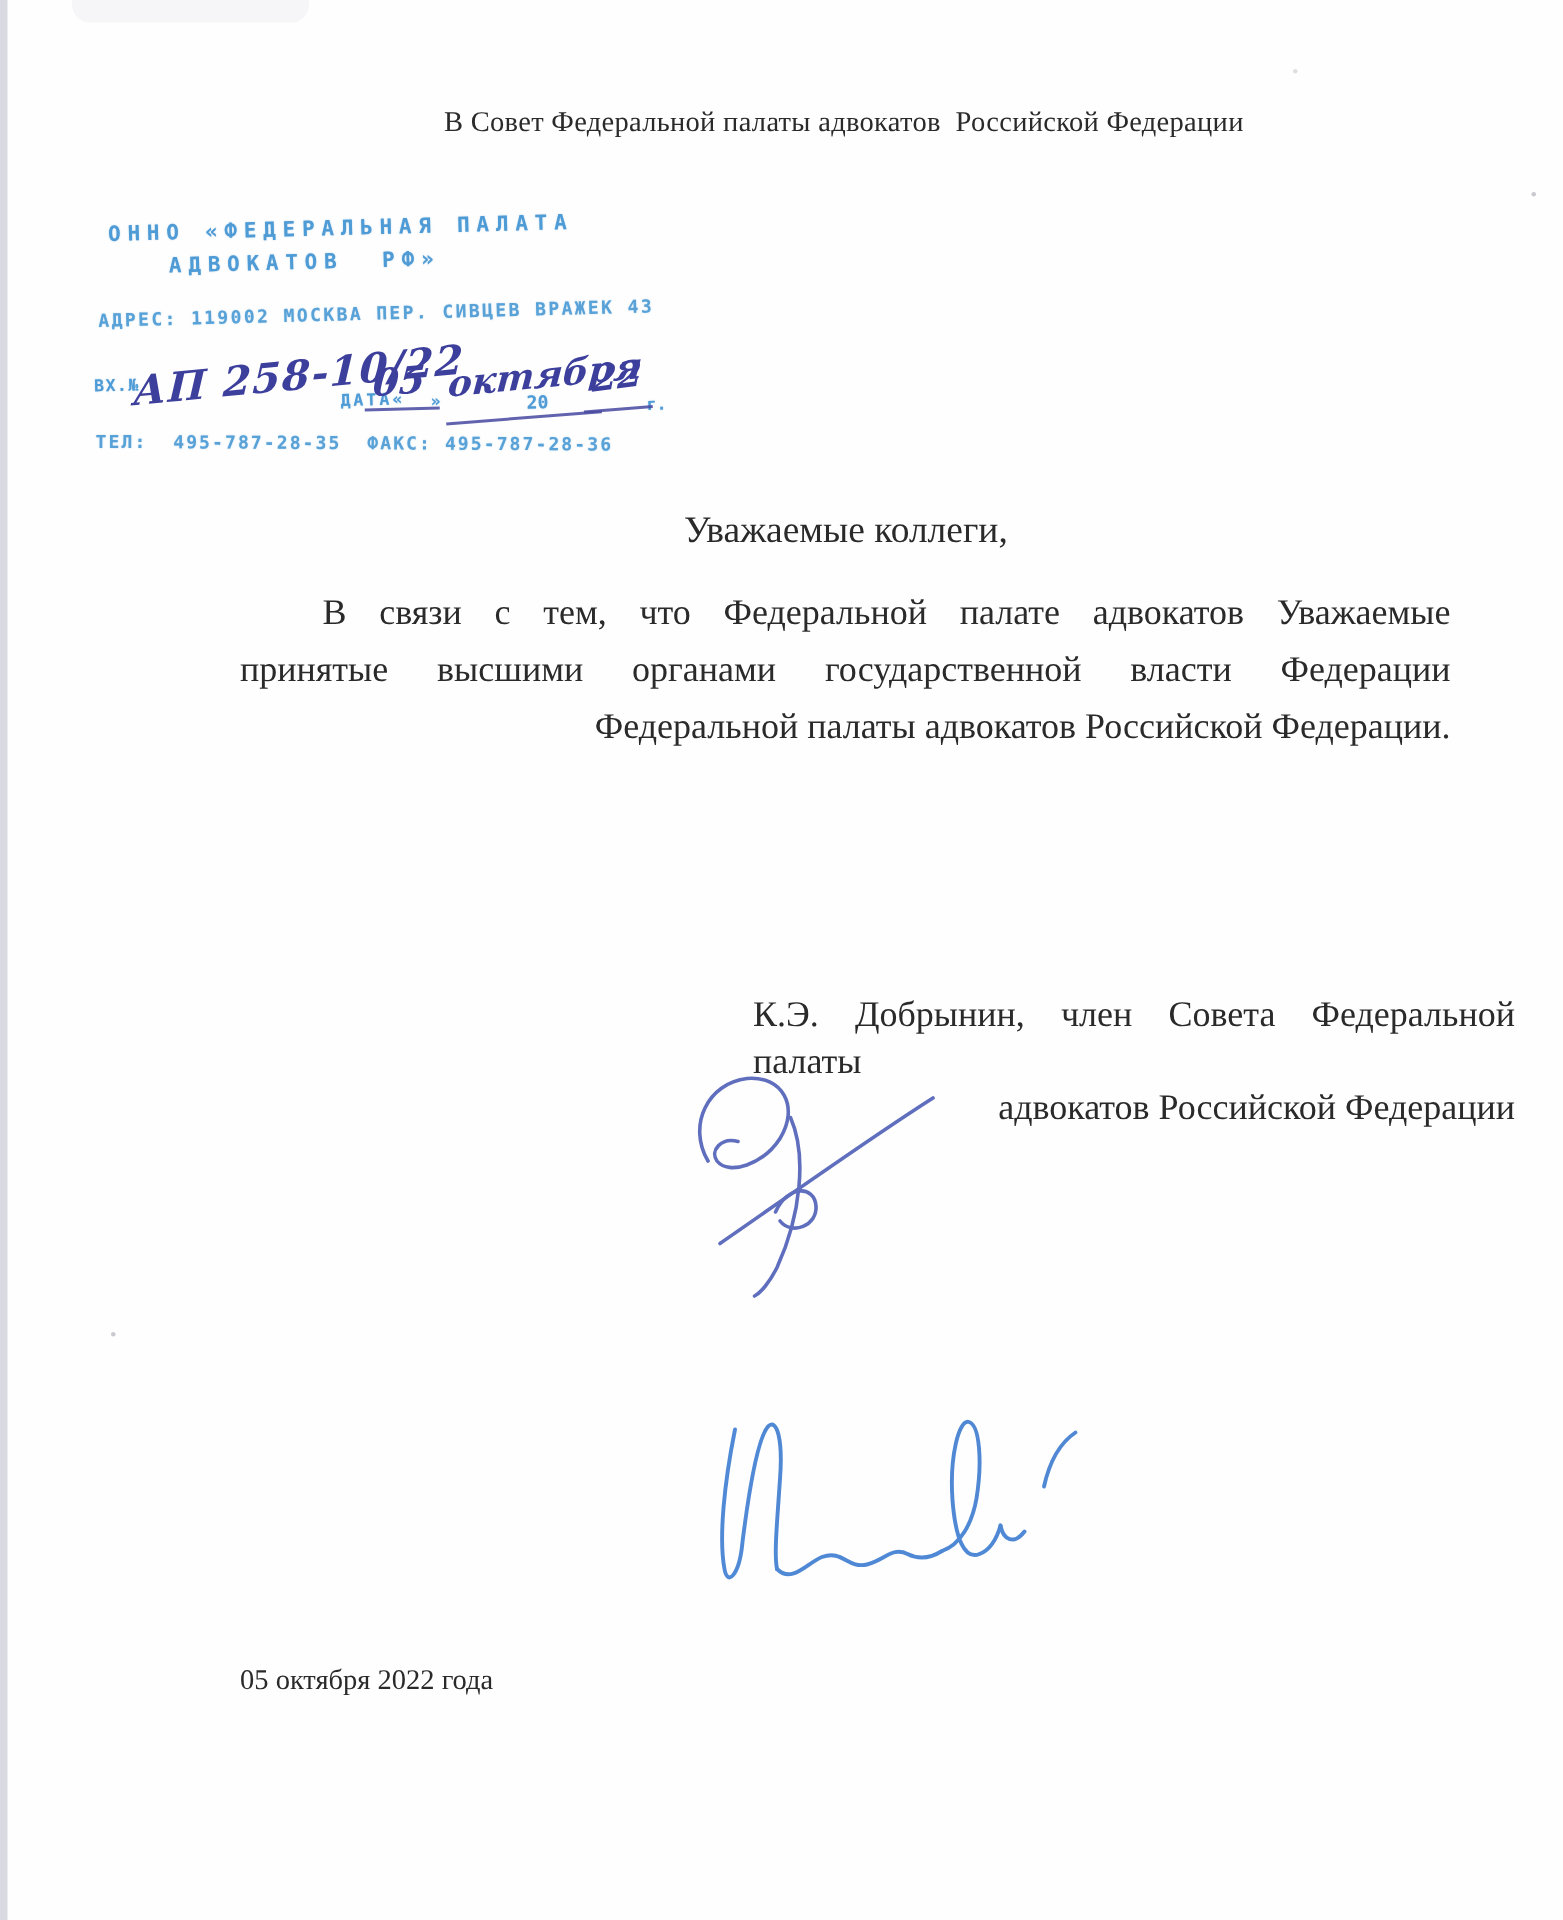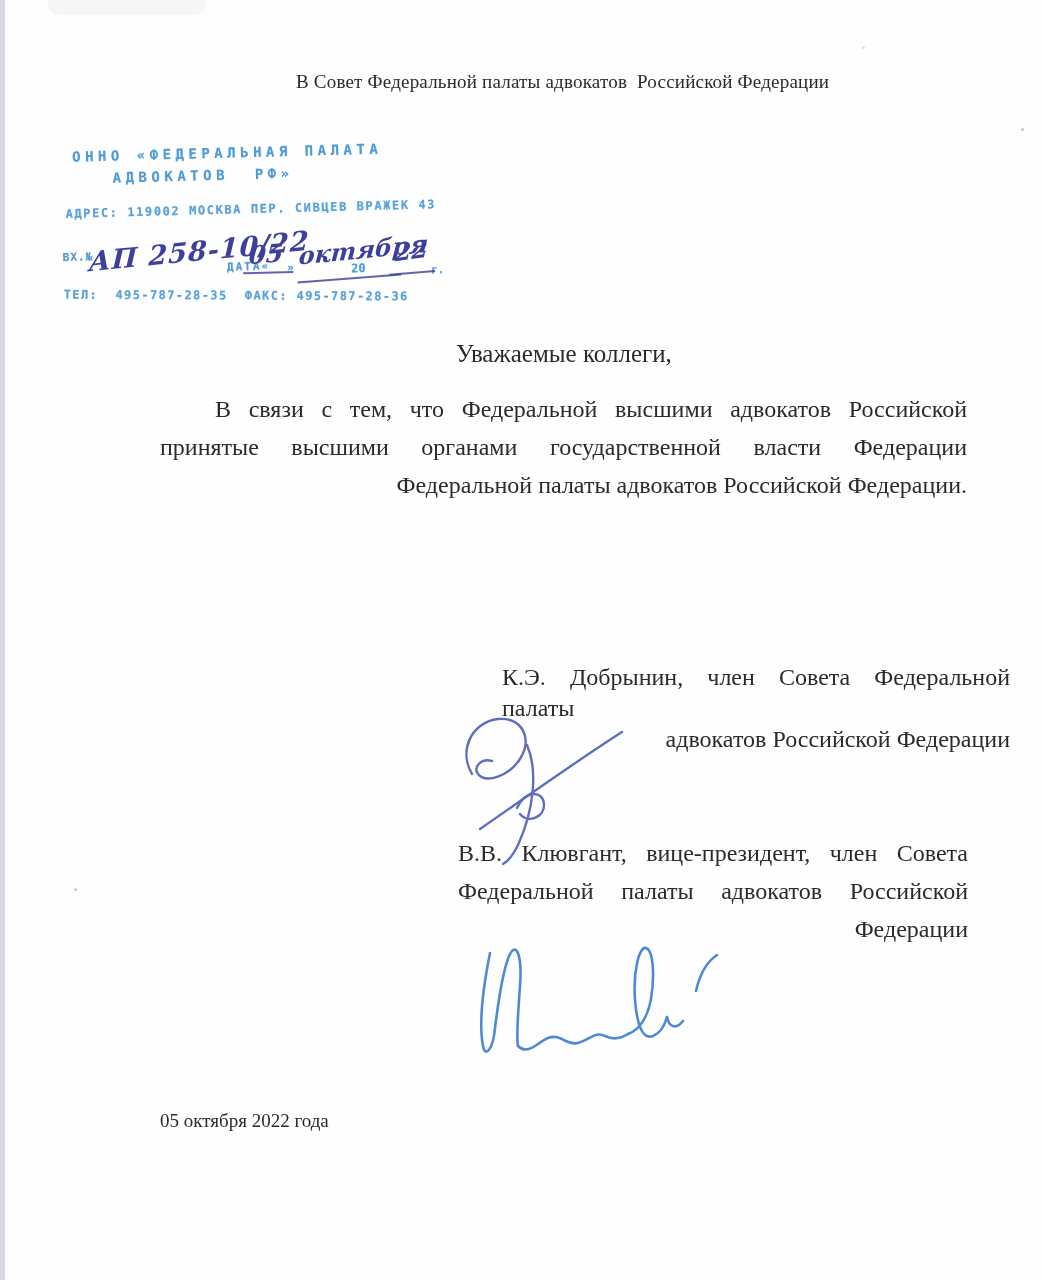--- a/index.html
+++ b/index.html
@@ -92,46 +92,41 @@
     <div class="printed lyearsuf">г.</div>
     <div class="uline u1"></div>
     <div class="uline u2"></div>
     <div class="uline u3"></div>
     <div class="ltel">ТЕЛ:  495-787-28-35  ФАКС: 495-787-28-36</div>
   </div>
 
   <div class="salutation">Уважаемые коллеги,</div>
 
   <div class="para">
-    <div class="jline first">В связи с тем, что Федеральной высшими адвокатов Российской</div>
+    <div class="jline first">В связи с тем, что Федеральной палате адвокатов Уважаемые</div>
     <div class="jline">принятые высшими органами государственной власти Федерации</div>
     <div class="lline">Федеральной палаты адвокатов Российской Федерации.</div>
   </div>
 
   <div class="sign-block-1">
     <div class="jline">К.Э. Добрынин, член Совета Федеральной палаты</div>
     <div class="lline">адвокатов Российской Федерации</div>
   </div>
 
   <div class="sig sig1">
     <svg width="195" height="155" viewBox="0 0 195 155" fill="none" xmlns="http://www.w3.org/2000/svg">
       <g stroke="#4a5ab5" stroke-width="2.4" stroke-linecap="round" fill="none" opacity="0.88">
         <path d="M22 62 C8 38 22 10 48 7 C72 5 83 26 70 47 C59 64 36 72 28 62 C23 55 31 46 42 49"></path>
         <path d="M77 33 C88 58 84 98 68 133 C63 143 57 150 53 152"></path>
         <path d="M67 96 C75 78 93 78 94 92 C95 105 78 112 70 102"></path>
         <path d="M30 117 C72 88 128 48 172 20"></path>
       </g>
     </svg>
   </div>
 
-  <div class="sign-block-2">
-    <div class="jline">В.В. Клювгант, вице-президент, член Совета</div>
-    <div class="jline">Федеральной палаты адвокатов Российской</div>
-    <div class="lline">Федерации</div>
-  </div>
 
   <div class="sig sig2">
     <svg width="300" height="135" viewBox="0 0 300 135" fill="none" xmlns="http://www.w3.org/2000/svg">
       <g stroke="#3d7cd0" stroke-width="2.6" stroke-linecap="round" fill="none" opacity="0.9">
         <path d="M40 20 C33 55 29 92 33 113 C35 125 43 117 45 95 C50 55 56 25 62 18 C68 12 72 27 70 53 C68 83 66 103 68 113"></path>
         <path d="M68 113 C78 123 88 109 98 105 C112 100 115 113 128 110 C140 107 145 98 155 103 C163 107 170 106 178 101"></path>
         <path d="M178 101 C190 97 198 83 201 66 C205 41 203 17 196 15 C189 13 183 39 185 67 C187 93 193 107 203 103 C211 100 215 91 217 84"></path>
         <path d="M217 84 C219 94 226 97 233 88"></path>
         <path d="M246 58 C250 40 258 28 267 22"></path>
       </g>

